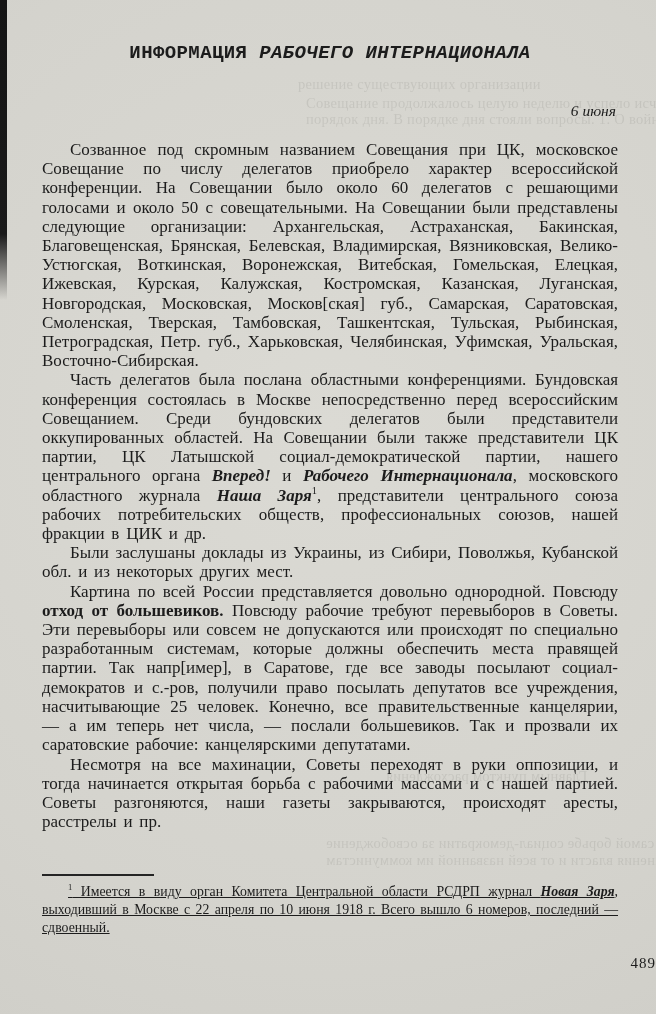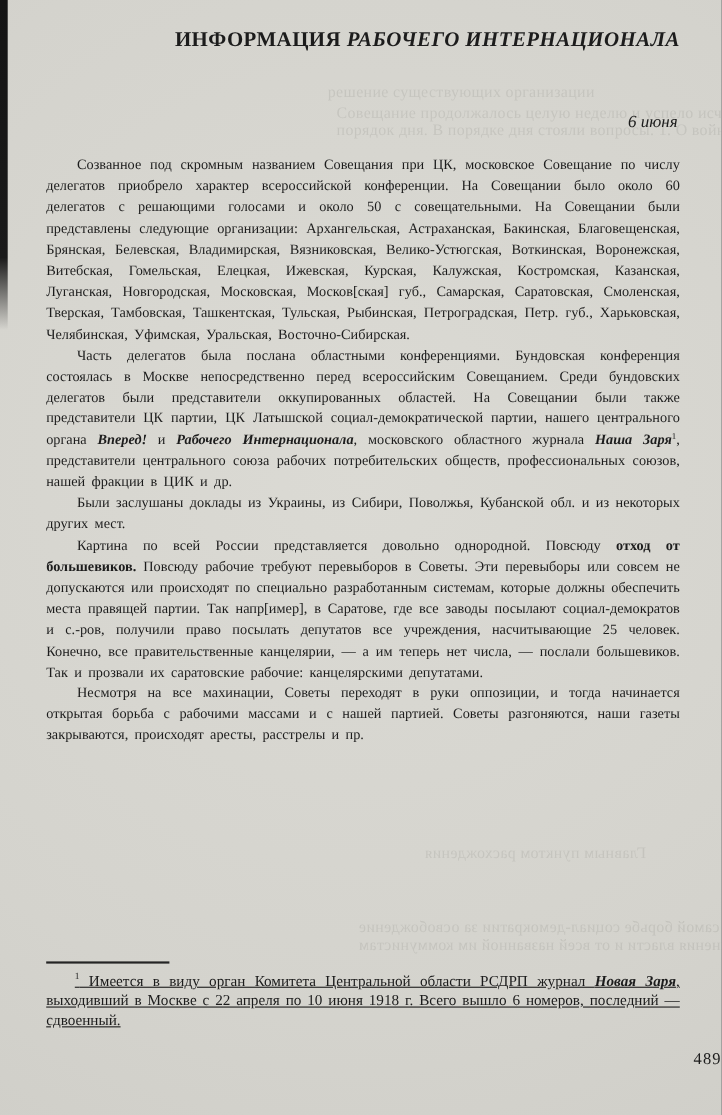--- a/index.html
+++ b/index.html
@@ -21,33 +21,33 @@
   
   .bleed-layer{position:absolute;inset:0;pointer-events:none;}
   .bleed{
     position:absolute;white-space:nowrap;
     font-size:14.5px;color:#74746e;opacity:.16;
     filter:blur(.4px);letter-spacing:.3px;
   }
   .bleed.mirrored{transform:scaleX(-1);transform-origin:center;}
 
   .title{
-    position:absolute;left:42px;right:38px;top:25px;
-    text-align:right;font-weight:700;
-    font-size:19px;line-height:23px;letter-spacing:.4px;
+    position:absolute;left:42px;right:38px;top:42px;
+    text-align:center;font-weight:700;
+    font-size:19px;line-height:23px;letter-spacing:.4px;font-family:Liberation Mono, monospace;
   }
   .title .ital{font-style:italic;}
   .dateline{
     position:absolute;right:40px;top:102px;
     font-size:15.5px;
     font-style:italic;
   }
   .body{
     position:absolute;left:42px;right:38px;top:140px;
-    font-size:13px;line-height:19.2px;
+    font-size:17px;line-height:19.2px;
     text-align:justify;word-spacing:2.5px;
   }
   .body p{margin:0;text-indent:28px;}
   .run-bold{font-weight:700;}
   .run-bolditalic{font-weight:700;font-style:italic;}
   sup{font-size:.62em;line-height:0;vertical-align:super;}
 
   .footnote-block{
     position:absolute;left:42px;right:38px;top:874px;
   }

